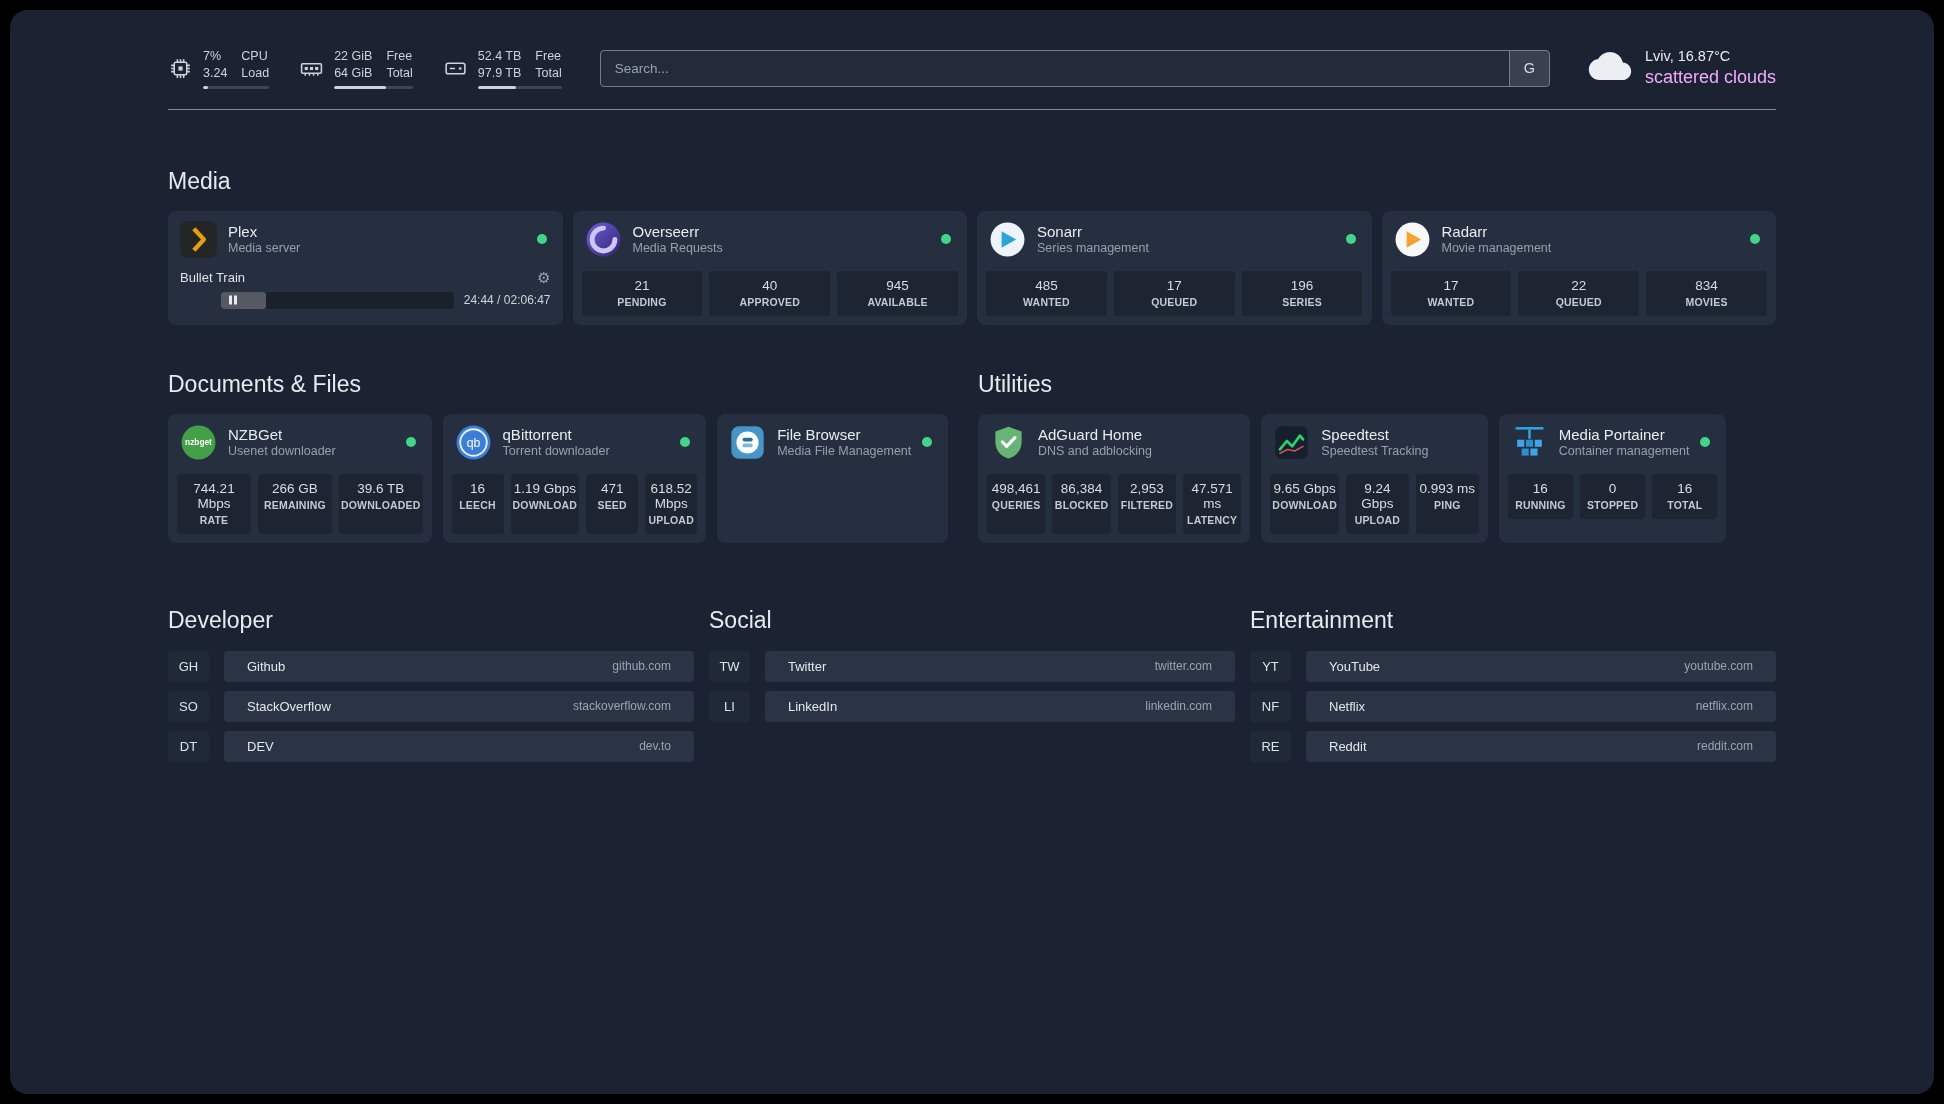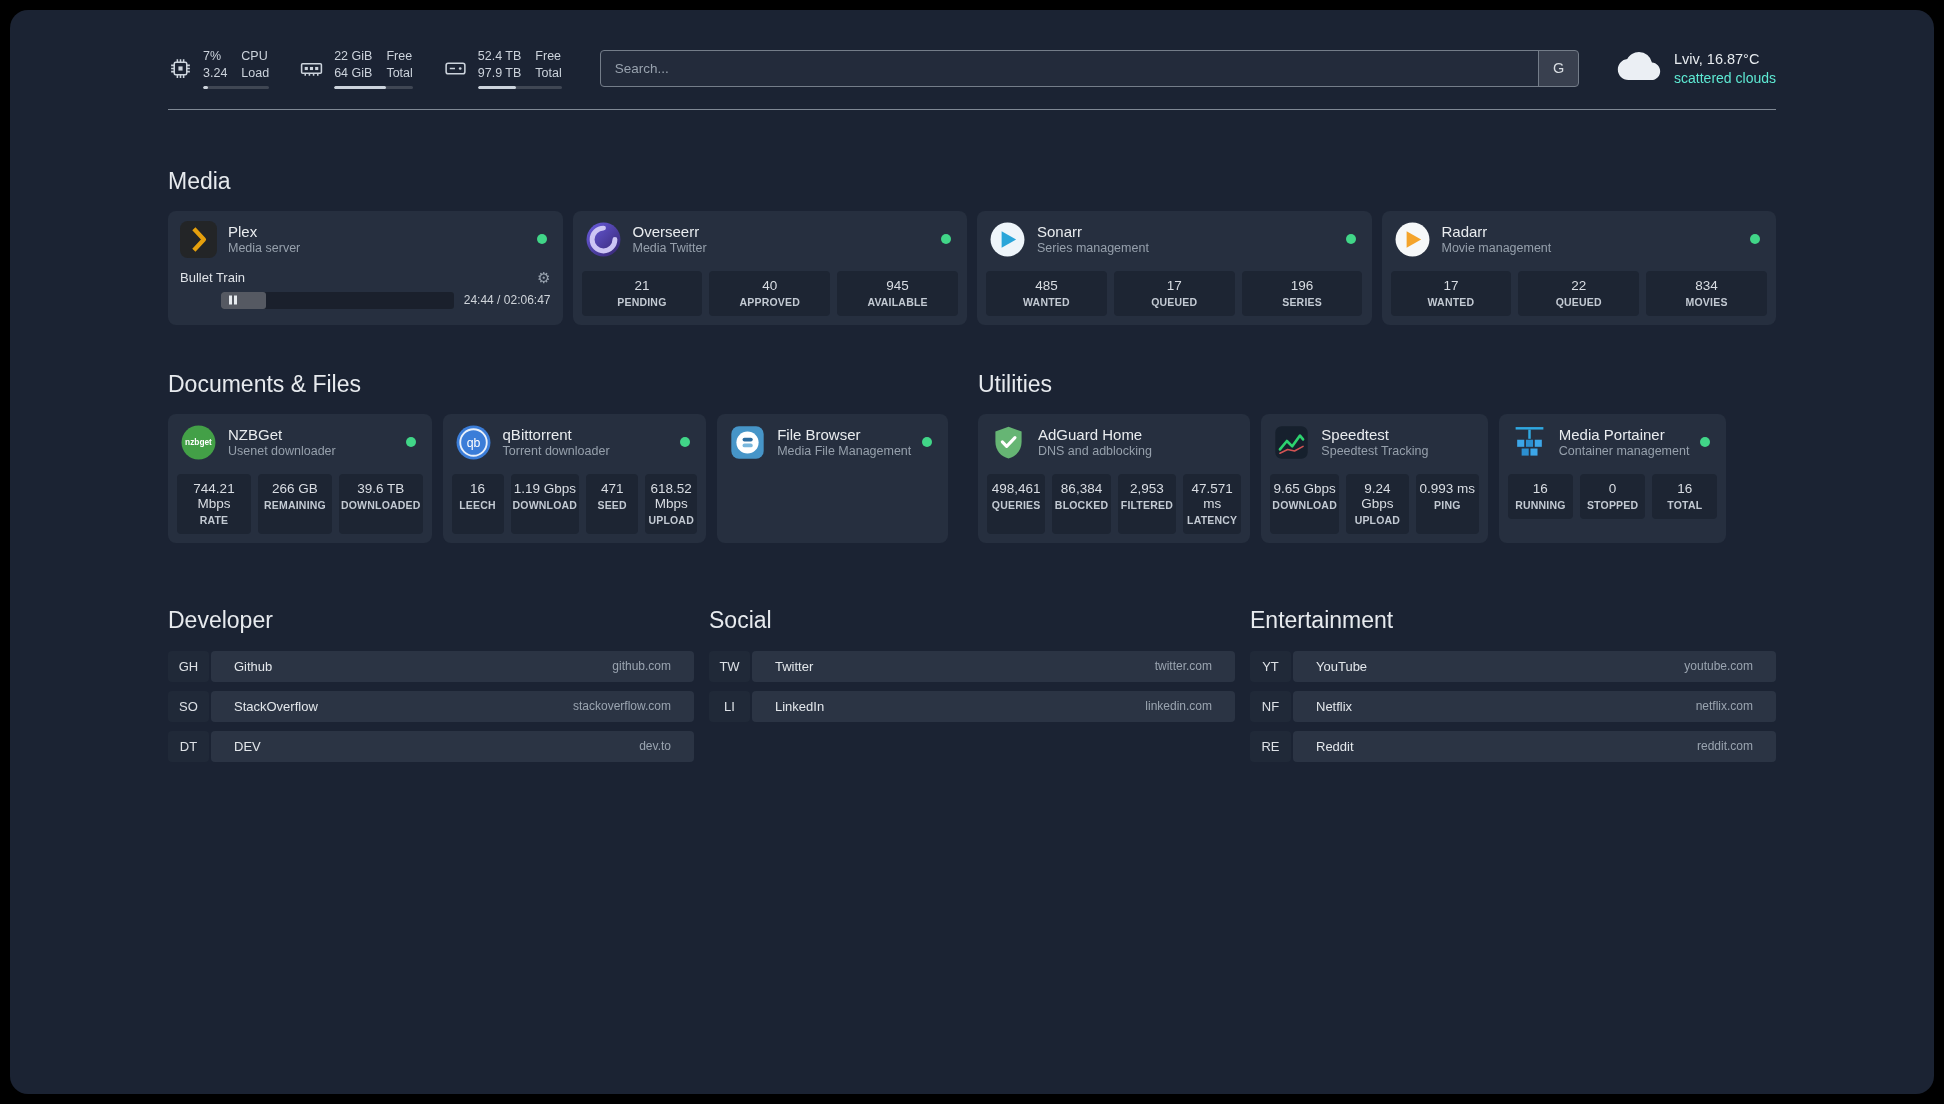--- a/index.html
+++ b/index.html
@@ -14,21 +14,21 @@
   .res-icon svg { display:block; }
   .res-cols { display:flex; gap:14px; color:#ccd3dc; font-size:12.5px; line-height:1.35; }
   .res-bar { height:3px; background:rgba(255,255,255,.16); border-radius:2px; margin-top:4px; overflow:hidden; }
   .res-fill { height:100%; background:#ccd3dc; border-radius:2px; width:0; }
   .search { flex:1; display:flex; align-items:stretch; height:37px; border:1px solid #747d89; border-radius:4px; background:rgba(255,255,255,.04); overflow:hidden; margin:0 8px; }
   .search input { flex:1; min-width:0; background:transparent; border:0; outline:none; color:#dfe3e8; font-size:13.5px; padding:0 14px; font-family:inherit; }
   .search input::placeholder { color:#98a2ae; }
   .g-btn { width:40px; border:0; border-left:1px solid #747d89; background:rgba(255,255,255,.10); color:#d8dce1; font-size:14.5px; cursor:pointer; font-family:inherit; }
   .weather { display:flex; align-items:center; gap:13px; }
   .weather-loc { color:#e7ebef; font-size:14.5px; }
-  .weather-cond { color:#5eead4; font-size:14px; margin-top:3px; }
+  .weather-cond { color:#f0abfc; font-size:18px; margin-top:3px; }
   .divider { height:1px; background:#99a1ac; margin-top:20px; opacity:.8; }
 
   
   .section-title { color:#e7eaee; font-size:23px; font-weight:500; }
   .media-section { margin-top:58px; }
   .cards-4 { display:grid; grid-template-columns:repeat(4,1fr); gap:10px; margin-top:16px; }
   .card { background:#262f3f; border-radius:8px; cursor:pointer; }
   .card-head { display:flex; align-items:center; gap:11px; padding:10px 12px; }
   .app-icon { width:37px; height:37px; flex:0 0 37px; display:flex; align-items:center; justify-content:center; }
   .app-name { color:#e9ecef; font-size:15px; }
@@ -51,21 +51,21 @@
   .pause i { width:2.5px; height:9px; background:#e6eaee; display:block; }
   .pg-time { color:#cfd4da; font-size:12px; white-space:nowrap; }
 
   
   .two-col { display:grid; grid-template-columns:1fr 1fr; gap:12px; margin-top:46px; align-items:start; }
   .col-cards { display:flex; flex-direction:row; gap:11px; margin-top:16px; }
 
   
   .bookmarks { display:grid; grid-template-columns:repeat(3,1fr); gap:15px; margin-top:64px; padding-bottom:50px; align-items:start; }
   .bm-list { display:flex; flex-direction:column; gap:9px; margin-top:17px; }
-  .bm { display:flex; align-items:center; height:31px; gap:2px; cursor:pointer; }
+  .bm { display:flex; align-items:center; height:31px; gap:15px; cursor:pointer; }
   .bm-abbr { width:41px; height:100%; display:flex; align-items:center; justify-content:center; background:#202938; border-radius:4px; color:#dde1e6; font-size:13px; flex:0 0 41px; }
   .bm-pill { flex:1; height:100%; background:#2b3444; border-radius:4px; display:flex; align-items:center; justify-content:space-between; padding:0 23px; }
   .bm-name { color:#e3e7eb; font-size:13px; }
   .bm-url { color:#9aa4b0; font-size:12px; }
 </style>
 </head>
 <body>
 
 <div class="page">
   <div class="content">
@@ -214,21 +214,21 @@
                       <stop offset="0" stop-color="#6a5de0"></stop>
                       <stop offset="1" stop-color="#35256e"></stop>
                     </linearGradient>
                   </defs>
                 <circle cx="12" cy="12" r="11" fill="url(#ovg)"></circle>
                 <path d="M12 4.6a7.4 7.4 0 1 0 7.4 7.4" fill="none" stroke="#cdc6f4" stroke-width="3.2" stroke-linecap="round"></path>
               </svg>
             </span>
             <div class="app-names">
               <div class="app-name">Overseerr</div>
-              <div class="app-sub">Media Twitter</div>
+              <div class="app-sub">Media Requests</div>
             </div>
             <span class="dot"></span>
           </div>
           <div class="stats">
             <div class="stat">
               <div class="stat-v">21</div>
               <div class="stat-l">PENDING</div>
             </div>
             <div class="stat">
               <div class="stat-v">40</div>

